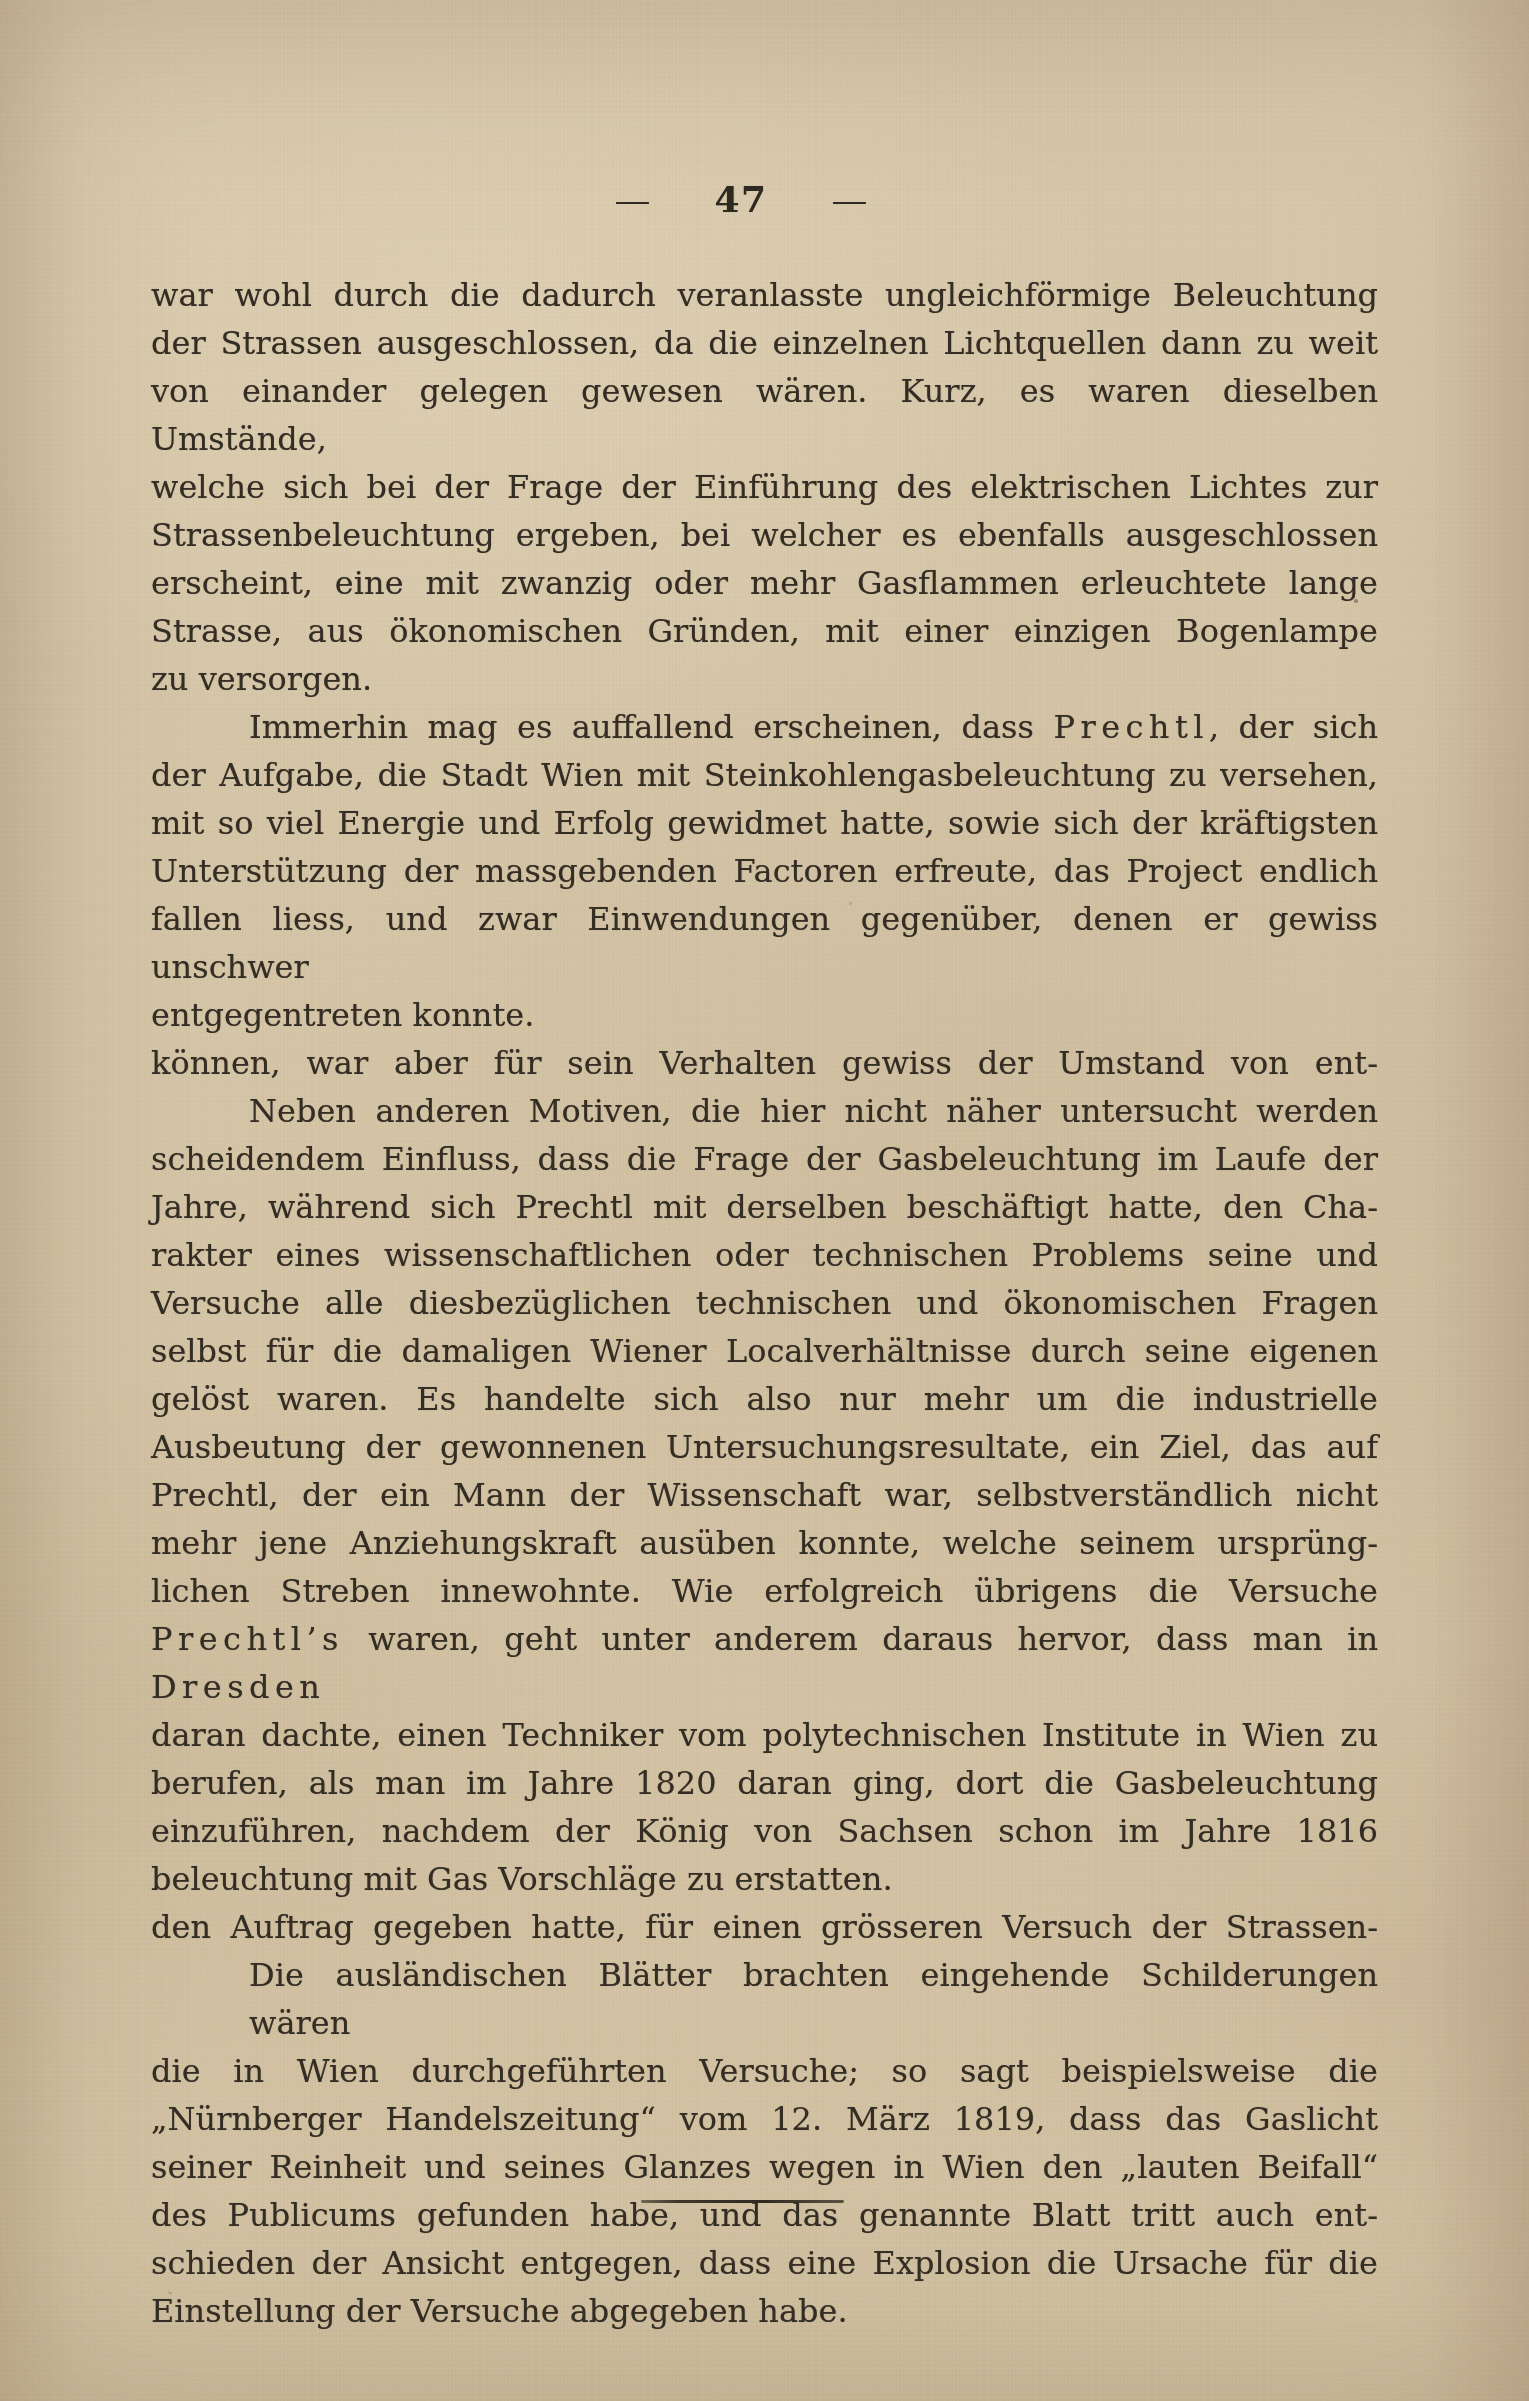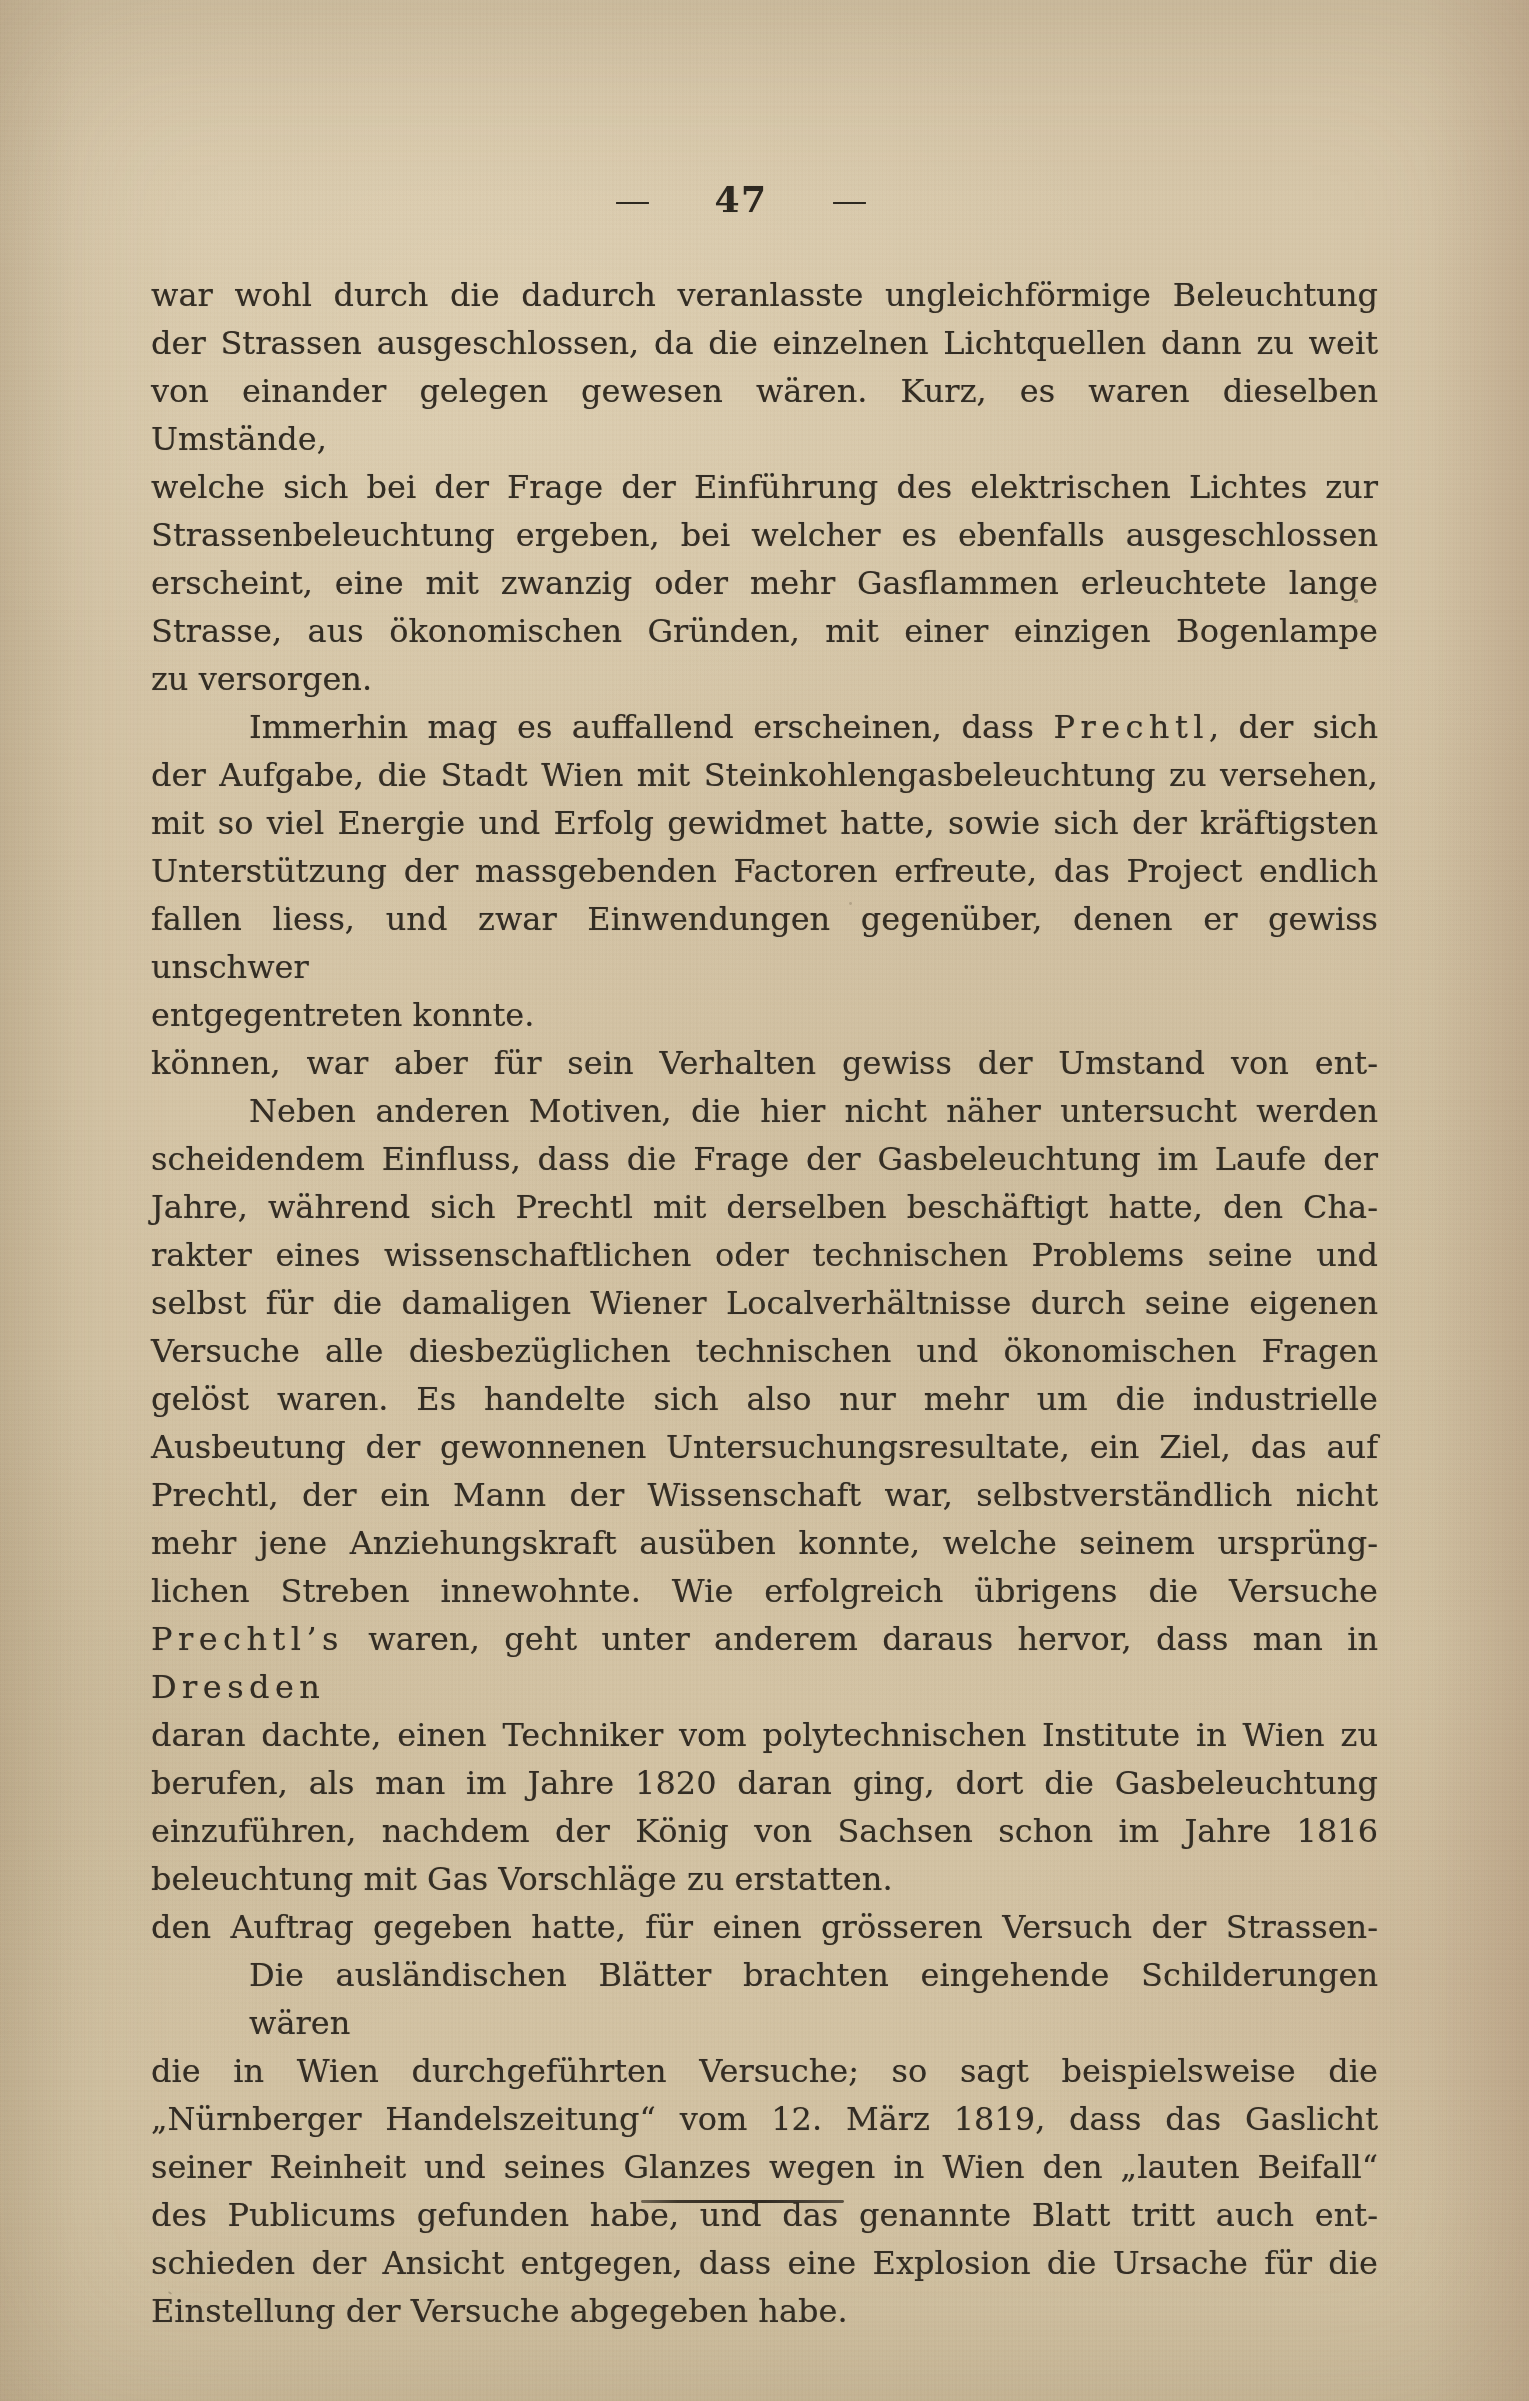--- a/index.html
+++ b/index.html
@@ -110,22 +110,22 @@
         <div class="line">Unterstützung der massgebenden Factoren erfreute, das Project endlich</div>
         <div class="line">fallen liess, und zwar Einwendungen gegenüber, denen er gewiss unschwer</div>
         <div class="line last">entgegentreten konnte.</div>
       </div>
       <div class="paragraph">
         <div class="line">können, war aber für sein Verhalten gewiss der Umstand von ent-</div>
         <div class="line indent">Neben anderen Motiven, die hier nicht näher untersucht werden</div>
         <div class="line">scheidendem Einfluss, dass die Frage der Gasbeleuchtung im Laufe der</div>
         <div class="line">Jahre, während sich Prechtl mit derselben beschäftigt hatte, den Cha-</div>
         <div class="line">rakter eines wissenschaftlichen oder technischen Problems seine und</div>
+        <div class="line">Versuche alle diesbezüglichen technischen und ökonomischen Fragen</div>
         <div class="line">selbst für die damaligen Wiener Localverhältnisse durch seine eigenen</div>
-        <div class="line">Versuche alle diesbezüglichen technischen und ökonomischen Fragen</div>
         <div class="line">gelöst waren. Es handelte sich also nur mehr um die industrielle</div>
         <div class="line">Ausbeutung der gewonnenen Untersuchungsresultate, ein Ziel, das auf</div>
         <div class="line">Prechtl, der ein Mann der Wissenschaft war, selbstverständlich nicht</div>
         <div class="line">mehr jene Anziehungskraft ausüben konnte, welche seinem ursprüng-</div>
         <div class="line">lichen Streben innewohnte. Wie erfolgreich übrigens die Versuche</div>
         <div class="line"><span class="sperr">Prechtl’s</span> waren, geht unter anderem daraus hervor, dass man in <span class="sperr">Dresden</span></div>
         <div class="line">daran dachte, einen Techniker vom polytechnischen Institute in Wien zu</div>
         <div class="line">berufen, als man im Jahre 1820 daran ging, dort die Gasbeleuchtung</div>
         <div class="line">einzuführen, nachdem der König von Sachsen schon im Jahre 1816</div>
         <div class="line last">beleuchtung mit Gas Vorschläge zu erstatten.</div>

